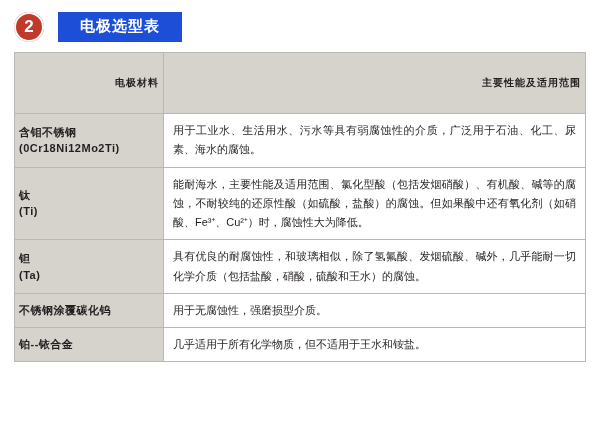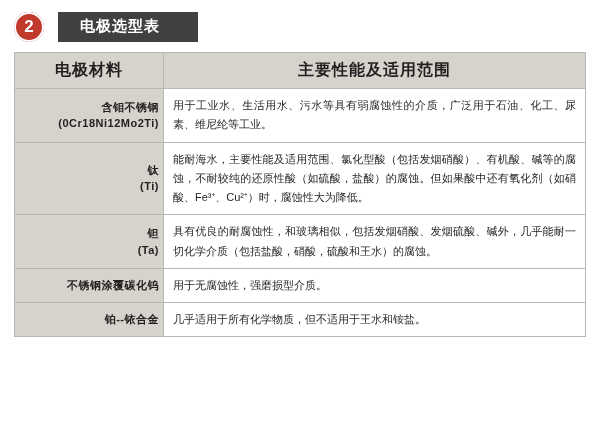--- a/index.html
+++ b/index.html
@@ -35,56 +35,56 @@
     font-size: 17px;
     font-weight: bold;
     display: flex;
     align-items: center;
     justify-content: center;
     box-shadow: 0 0 0 2px #ffffff inset;
     flex: 0 0 auto;
   }
   .title-bar {
     margin-left: 14px;
-    background: #404040;
+    background: #1d4ed8;
     color: #ffffff;
     font-size: 15px;
     font-weight: bold;
     letter-spacing: 1px;
-    padding: 6px 38px 7px 22px;
+    padding: 6px 22px 7px 22px;
     line-height: 1.1;
   }
   
   .table-wrap {
     padding: 0 14px;
   }
   table {
     width: 572px;
     border-collapse: collapse;
     table-layout: fixed;
   }
   th, td {
     border: 1px solid #b8b8b8;
     vertical-align: middle;
   }
   thead th {
     background: #d6d3cd;
-    font-size: 16px;
+    font-size: 10px;
     font-weight: bold;
     color: #231f20;
-    text-align: center;
-    padding: 7px 4px;
+    text-align: right;
+    padding: 23px 4px;
     letter-spacing: 1px;
   }
   .col-mat {
     width: 140px;
   }
   td.mat {
     background: #d6d3cd;
-    text-align: right;
+    text-align: left;
     font-size: 11px;
     font-weight: bold;
     line-height: 1.5;
     padding: 6px 4px;
     letter-spacing: 0.5px;
   }
   td.mat .sub {
     display: block;
     font-size: 11px;
     font-weight: bold;
@@ -115,35 +115,35 @@
           <th class="col-mat">电极材料</th>
           <th>主要性能及适用范围</th>
         </tr>
       </thead>
       <tbody>
         <tr>
           <td class="mat">
             <span>含钼不锈钢</span>
             <span class="sub">(0Cr18Ni12Mo2Ti)</span>
           </td>
-          <td class="desc">用于工业水、生活用水、污水等具有弱腐蚀性的介质，广泛用于石油、化工、尿素、维尼纶等工业。</td>
+          <td class="desc">用于工业水、生活用水、污水等具有弱腐蚀性的介质，广泛用于石油、化工、尿素、海水的腐蚀。</td>
         </tr>
         <tr>
           <td class="mat">
             <span>钛</span>
             <span class="sub">(Ti)</span>
           </td>
           <td class="desc">能耐海水，主要性能及适用范围、氯化型酸（包括发烟硝酸）、有机酸、碱等的腐蚀，不耐较纯的还原性酸（如硫酸，盐酸）的腐蚀。但如果酸中还有氧化剂（如硝酸、Fe³⁺、Cu²⁺）时，腐蚀性大为降低。</td>
         </tr>
         <tr>
           <td class="mat">
             <span>钽</span>
             <span class="sub">(Ta)</span>
           </td>
-          <td class="desc">具有优良的耐腐蚀性，和玻璃相似，包括发烟硝酸、发烟硫酸、碱外，几乎能耐一切化学介质（包括盐酸，硝酸，硫酸和王水）的腐蚀。</td>
+          <td class="desc">具有优良的耐腐蚀性，和玻璃相似，除了氢氟酸、发烟硫酸、碱外，几乎能耐一切化学介质（包括盐酸，硝酸，硫酸和王水）的腐蚀。</td>
         </tr>
         <tr>
           <td class="mat">
             <span>不锈钢涂覆碳化钨</span>
           </td>
           <td class="desc">用于无腐蚀性，强磨损型介质。</td>
         </tr>
         <tr>
           <td class="mat">
             <span>铂--铱合金</span>

